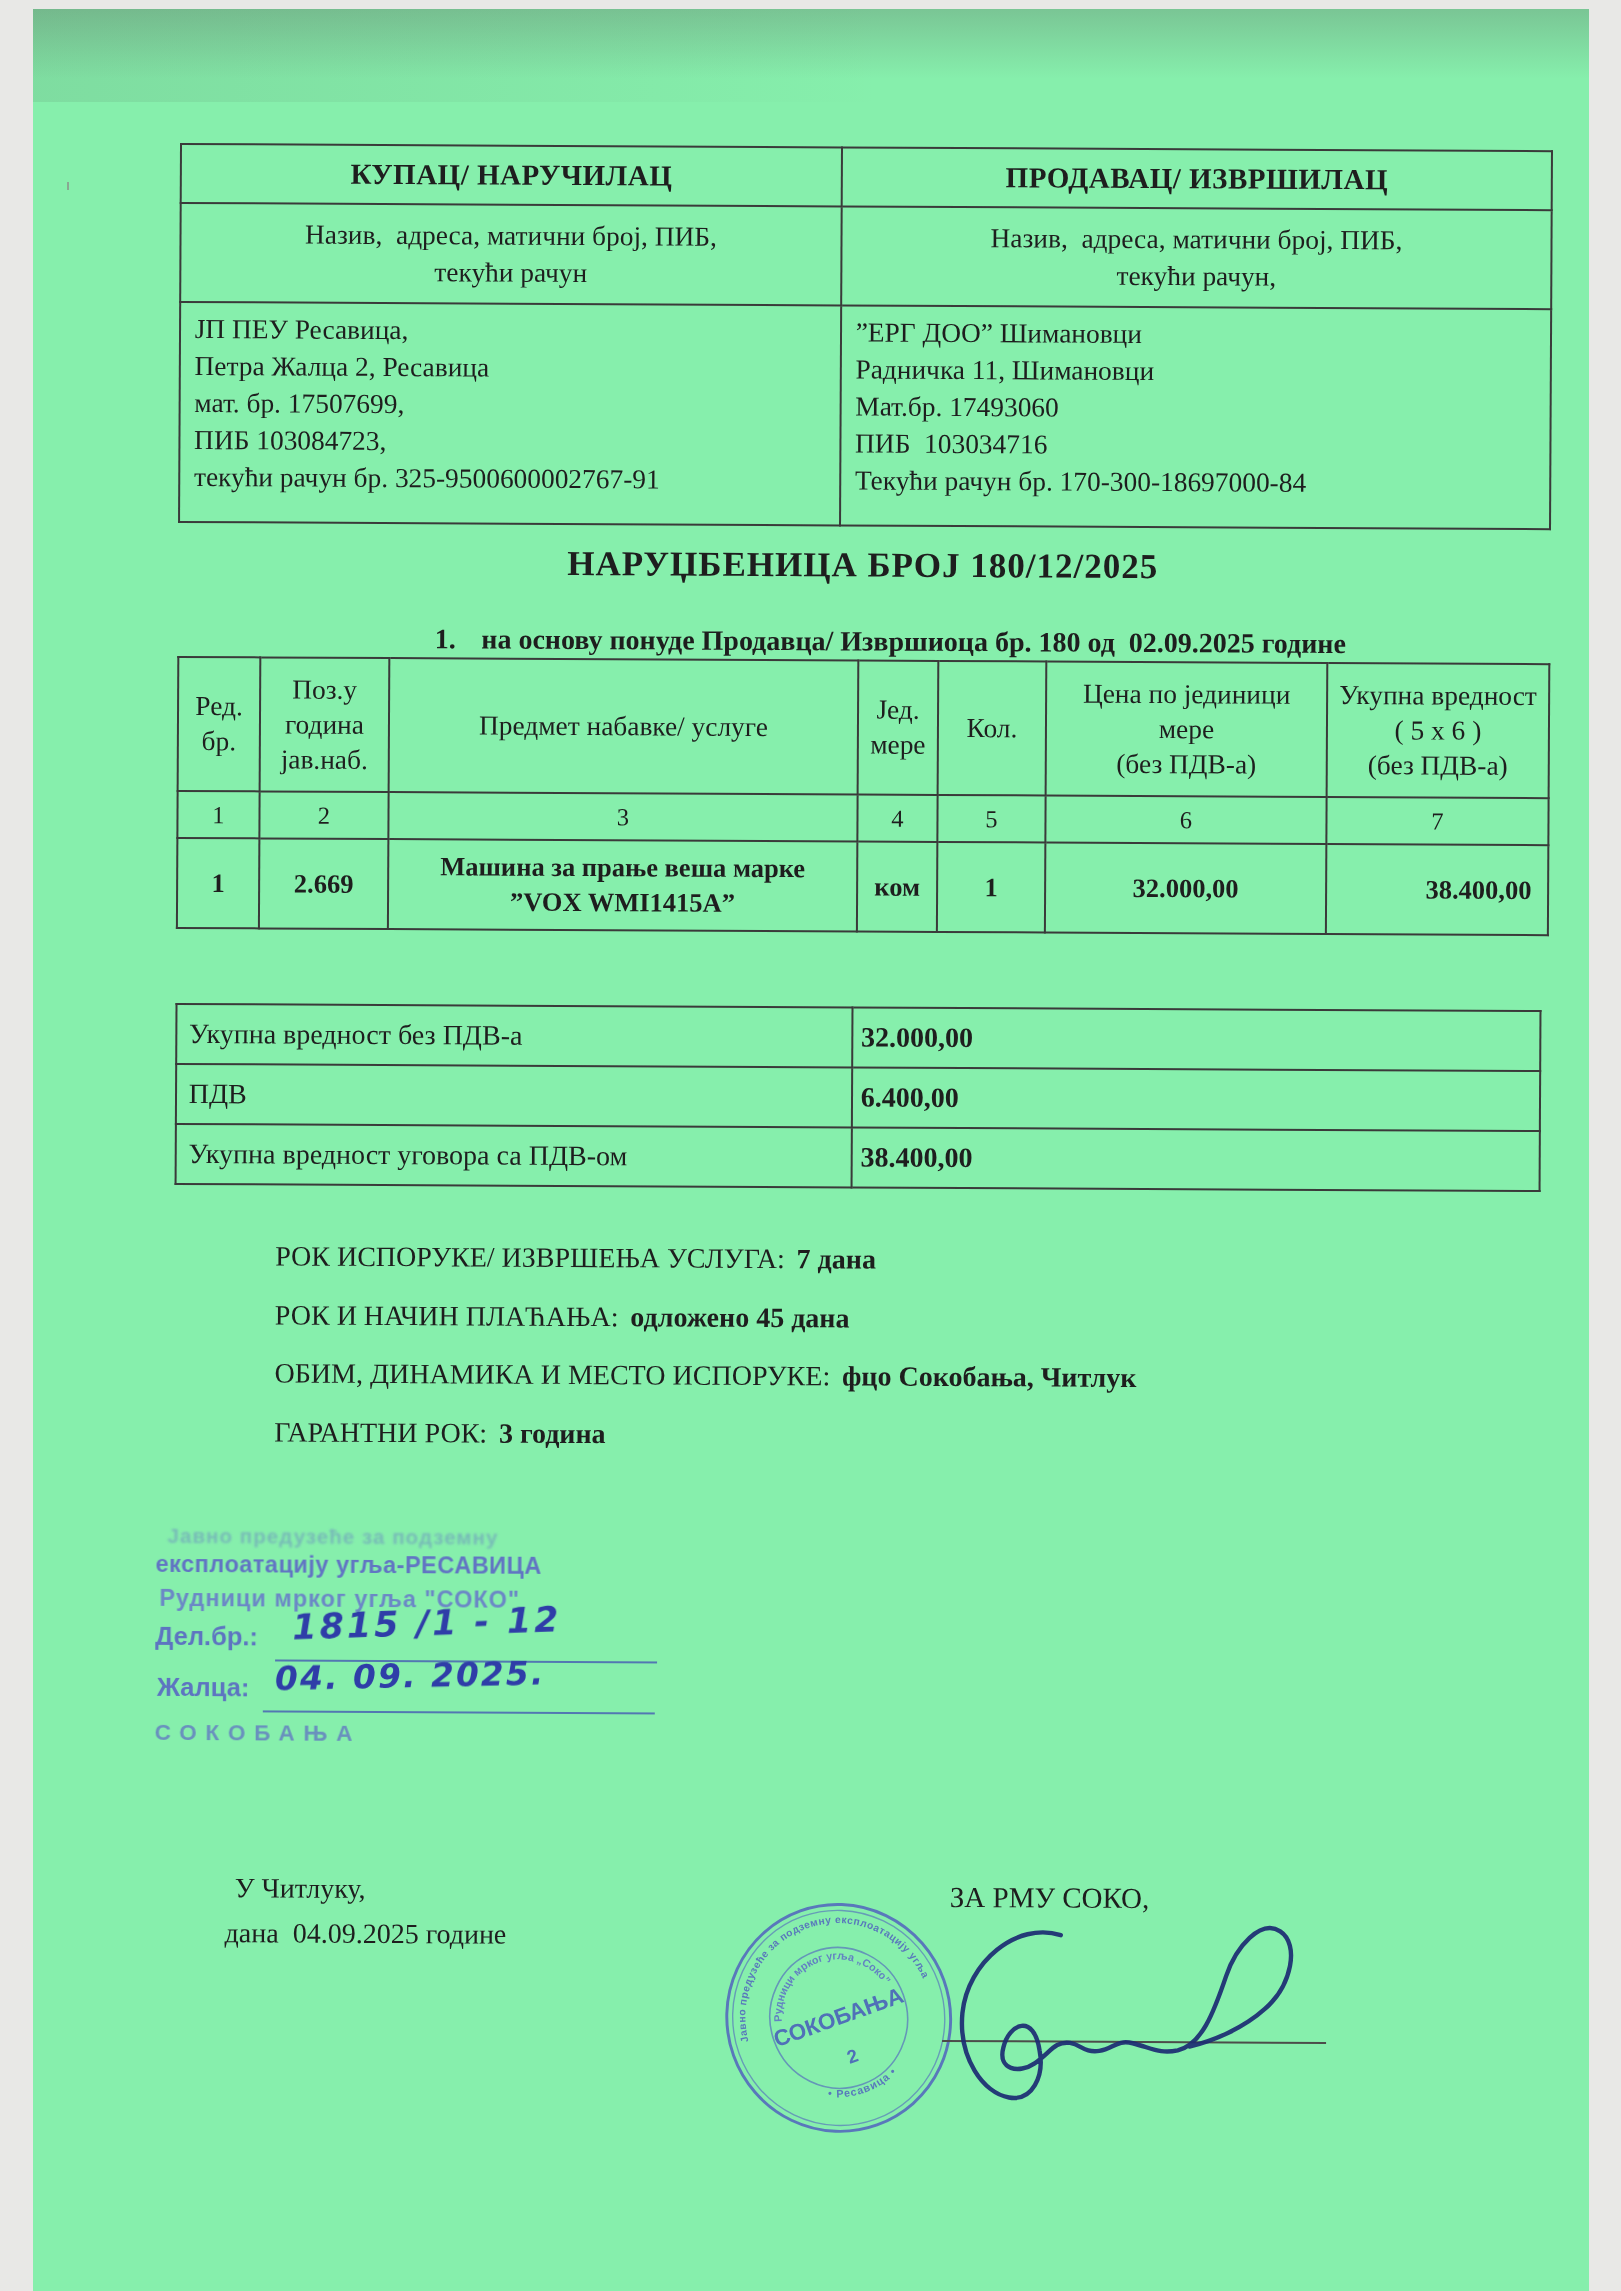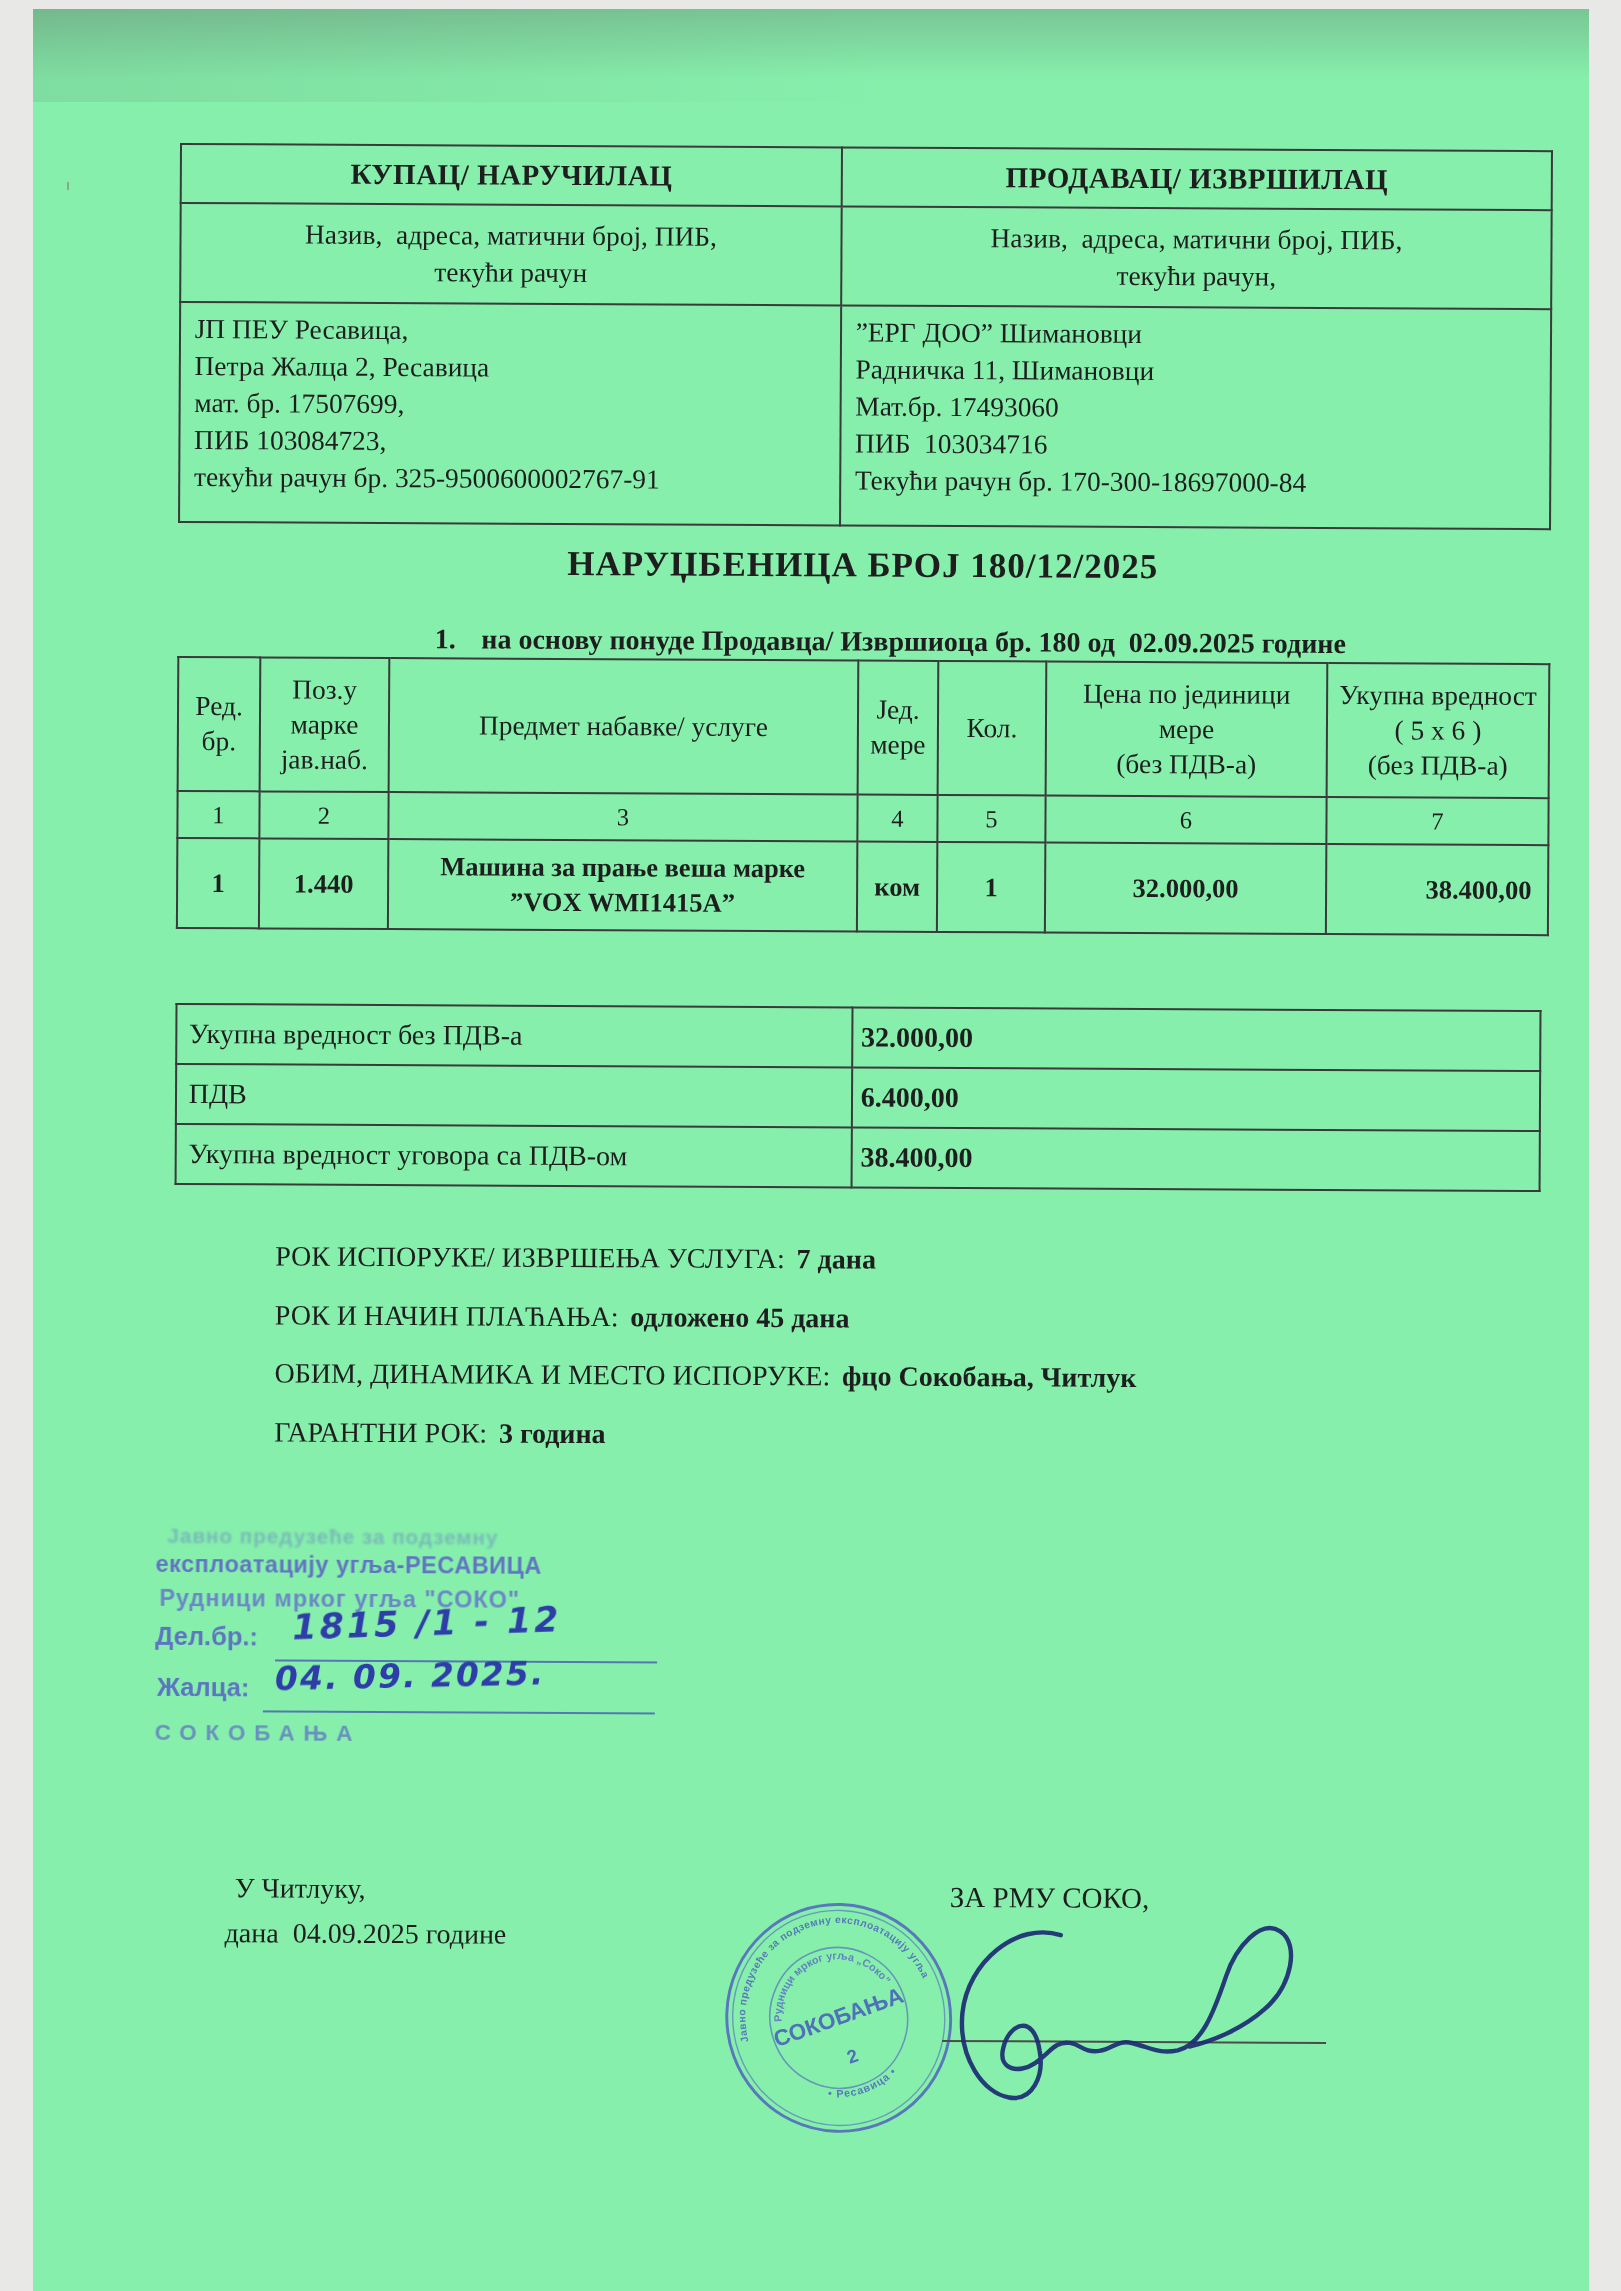--- a/index.html
+++ b/index.html
@@ -129,21 +129,21 @@
           <col style="width:222px">
       </colgroup>
       <tbody>
           <tr class="head">
         <th>
           <div>Ред.</div>
           <div>бр.</div>
         </th>
         <th>
           <div>Поз.у</div>
-          <div>марке</div>
+          <div>година</div>
           <div>јав.наб.</div>
         </th>
         <th>
           <div>Предмет набавке/ услуге</div>
         </th>
         <th>
           <div>Јед.</div>
           <div>мере</div>
         </th>
         <th>
@@ -164,21 +164,21 @@
         <td>1</td>
         <td>2</td>
         <td>3</td>
         <td>4</td>
         <td>5</td>
         <td>6</td>
         <td>7</td>
       </tr>
       <tr class="data">
         <td>1</td>
-        <td>1.440</td>
+        <td>2.669</td>
         <td>
           <div>Машина за прање веша марке</div>
           <div>”VOX WMI1415A”</div>
         </td>
         <td>ком</td>
         <td>1</td>
         <td>32.000,00</td>
         <td class="c7">38.400,00</td>
       </tr>
     </tbody>

